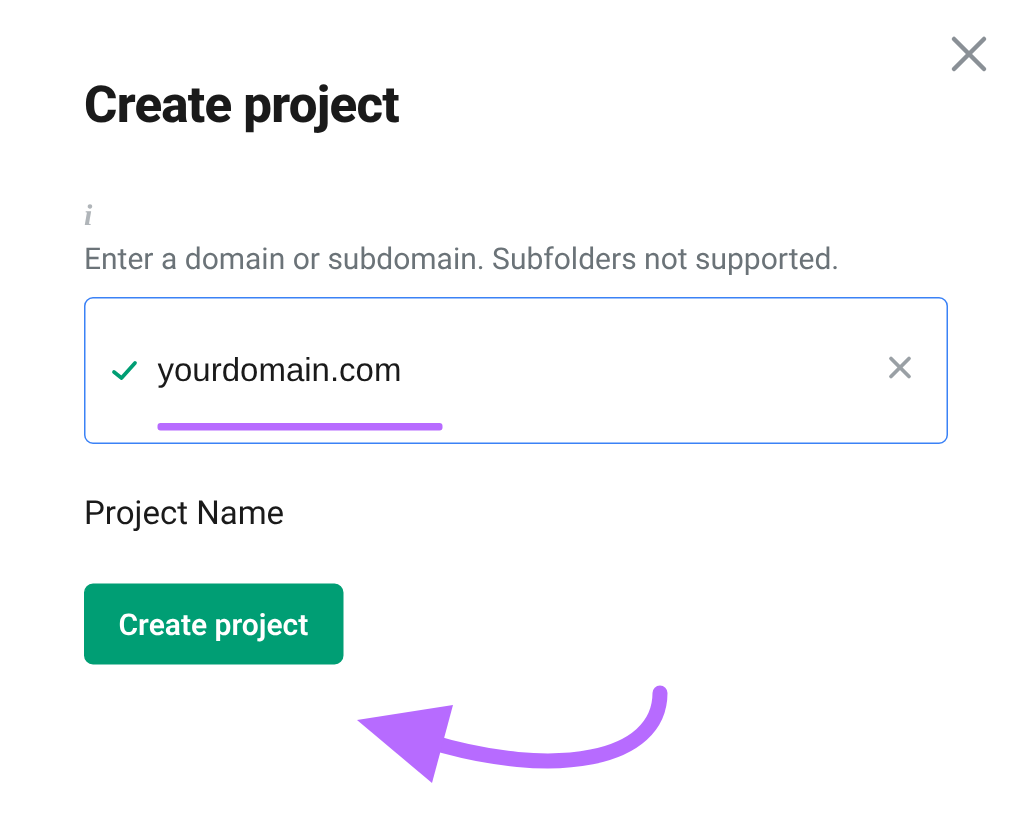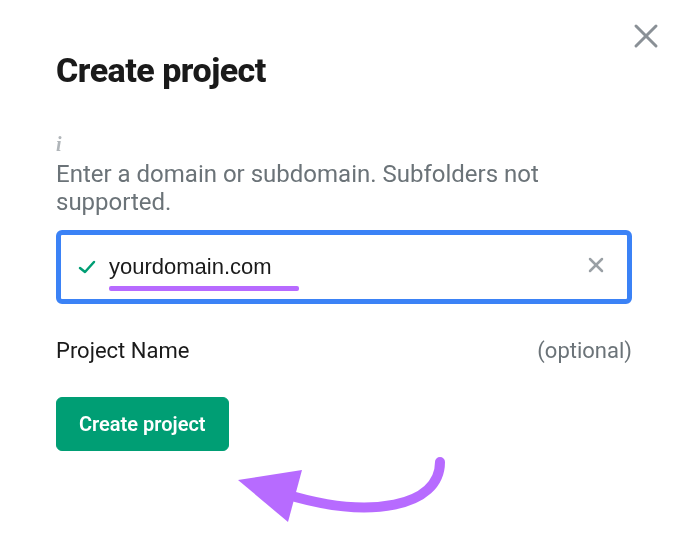--- a/index.html
+++ b/index.html
@@ -50,36 +50,36 @@
   .info-icon {
     font-family: Georgia, "Times New Roman", serif;
     font-style: italic;
     font-weight: 700;
     color: #b0b5b9;
     font-size: 20px;
     line-height: 1;
     cursor: help;
   }
   .hint {
-    font-size: 24px;
+    font-size: 20px;
     color: #6b7378;
     margin: 2px 0 14px 0;
   }
   .optional {
     font-size: 22px;
     color: #6b7378;
   }
   .input-wrap {
     position: relative;
-    border: 5px solid #3b82f6;
+    border: 1px solid #3b82f6;
     border-radius: 6px;
     height: 64px;
     display: flex;
     align-items: center;
-    padding: 0 16px;
+    padding: 16px 16px;
     background: #fff;
   }
   .input-wrap .check {
     flex: 0 0 auto;
     margin-right: 10px;
     display: flex;
     align-items: center;
   }
   .input-wrap input {
     flex: 1;
@@ -174,21 +174,20 @@
       <div class="underline-annot" style="left:48px; width:190px; bottom:8px;"></div>
     </div>
   </div>
 
   <div class="section-gap"></div>
 
   <div>
     <div class="label-row" style="margin-bottom:32px;">
       <span class="label-text">Project Name</span>
       <span class="between"></span>
-      <span class="optional">(optional)</span>
     </div>
   </div>
 
   <div class="buttons">
     <button class="primary">Create project</button>
   </div>
 
 </div>
 
 <div class="arrow-annot" style="left:230px; top:432px; width:230px; height:110px;">

